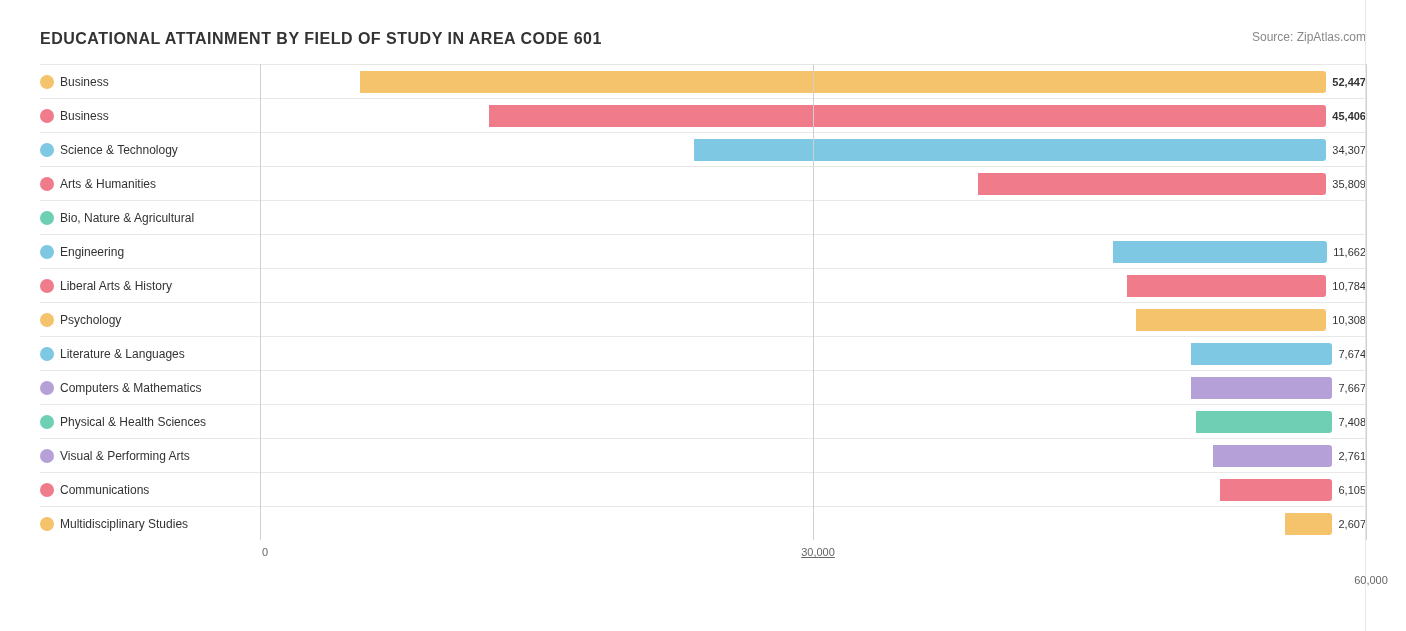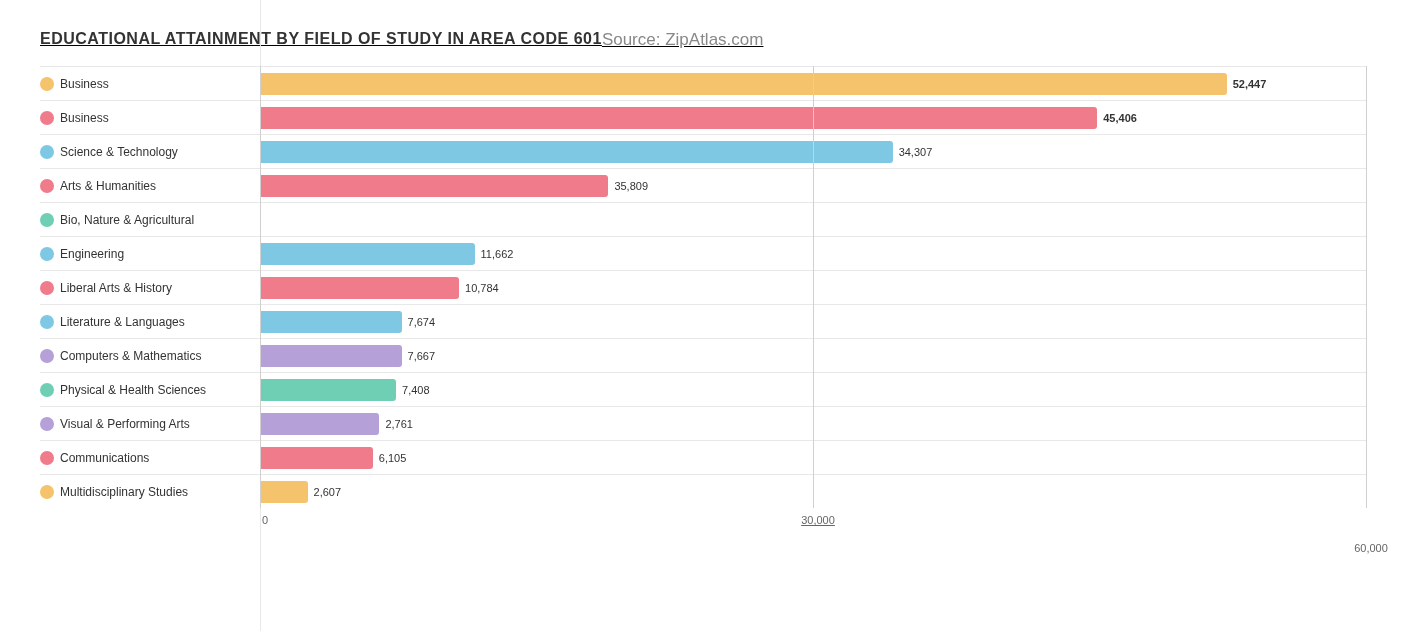--- a/index.html
+++ b/index.html
@@ -9,33 +9,33 @@
       padding: 20px;
       width: 1406px;
       min-height: 631px;
     }
     .chart-container {
       width: 100%;
       padding: 10px 20px 20px 20px;
     }
     .chart-header {
       display: flex;
+      justify-content: space-between;
       align-items: flex-start;
       margin-bottom: 16px;
-      text-decoration: underline;
     }
     .chart-title {
       font-size: 16px;
       font-weight: bold;
       color: #333;
       text-transform: uppercase;
       letter-spacing: 0.5px;
     }
     .chart-source {
-      font-size: 17px;
+      font-size: 12px;
       color: #888;
     }
     .chart-area {
       display: flex;
       flex-direction: column;
       gap: 0px;
     }
     .bar-row {
       display: flex;
       align-items: center;
@@ -64,20 +64,21 @@
       font-size: 12px;
       color: #333;
       white-space: nowrap;
     }
     .bar-track {
       flex: 1;
       height: 22px;
       position: relative;
       display: flex;
       align-items: center;
+      justify-content: flex-end;
     }
     .bar-fill {
       height: 100%;
       border-radius: 0 3px 3px 0;
       position: relative;
     }
     .bar-value {
       font-size: 11px;
       color: #333;
       margin-left: 6px;
@@ -175,20 +176,30 @@
           <div class="bar-dot" style="background-color: rgb(240, 123, 138);"></div>
           <span class="bar-label-text">Liberal Arts &amp; History</span>
         </div>
         <div class="bar-track">
           <div class="bar-fill" style="background-color: rgb(240, 123, 138); width: 18%;"></div>
           <span class="bar-value">10,784</span>
         </div>
       </div>
       <div class="bar-row">
         <div class="bar-label-area">
+          <div class="bar-dot" style="background-color: rgb(245, 195, 107);"></div>
+          <span class="bar-label-text">Psychology</span>
+        </div>
+        <div class="bar-track">
+          <div class="bar-fill" style="background-color: rgb(245, 195, 107); width: 17.2%;"></div>
+          <span class="bar-value">10,308</span>
+        </div>
+      </div>
+      <div class="bar-row">
+        <div class="bar-label-area">
           <div class="bar-dot" style="background-color: rgb(126, 200, 227);"></div>
           <span class="bar-label-text">Literature &amp; Languages</span>
         </div>
         <div class="bar-track">
           <div class="bar-fill" style="background-color: rgb(126, 200, 227); width: 12.8%;"></div>
           <span class="bar-value">7,674</span>
         </div>
       </div>
       <div class="bar-row">
         <div class="bar-label-area">

